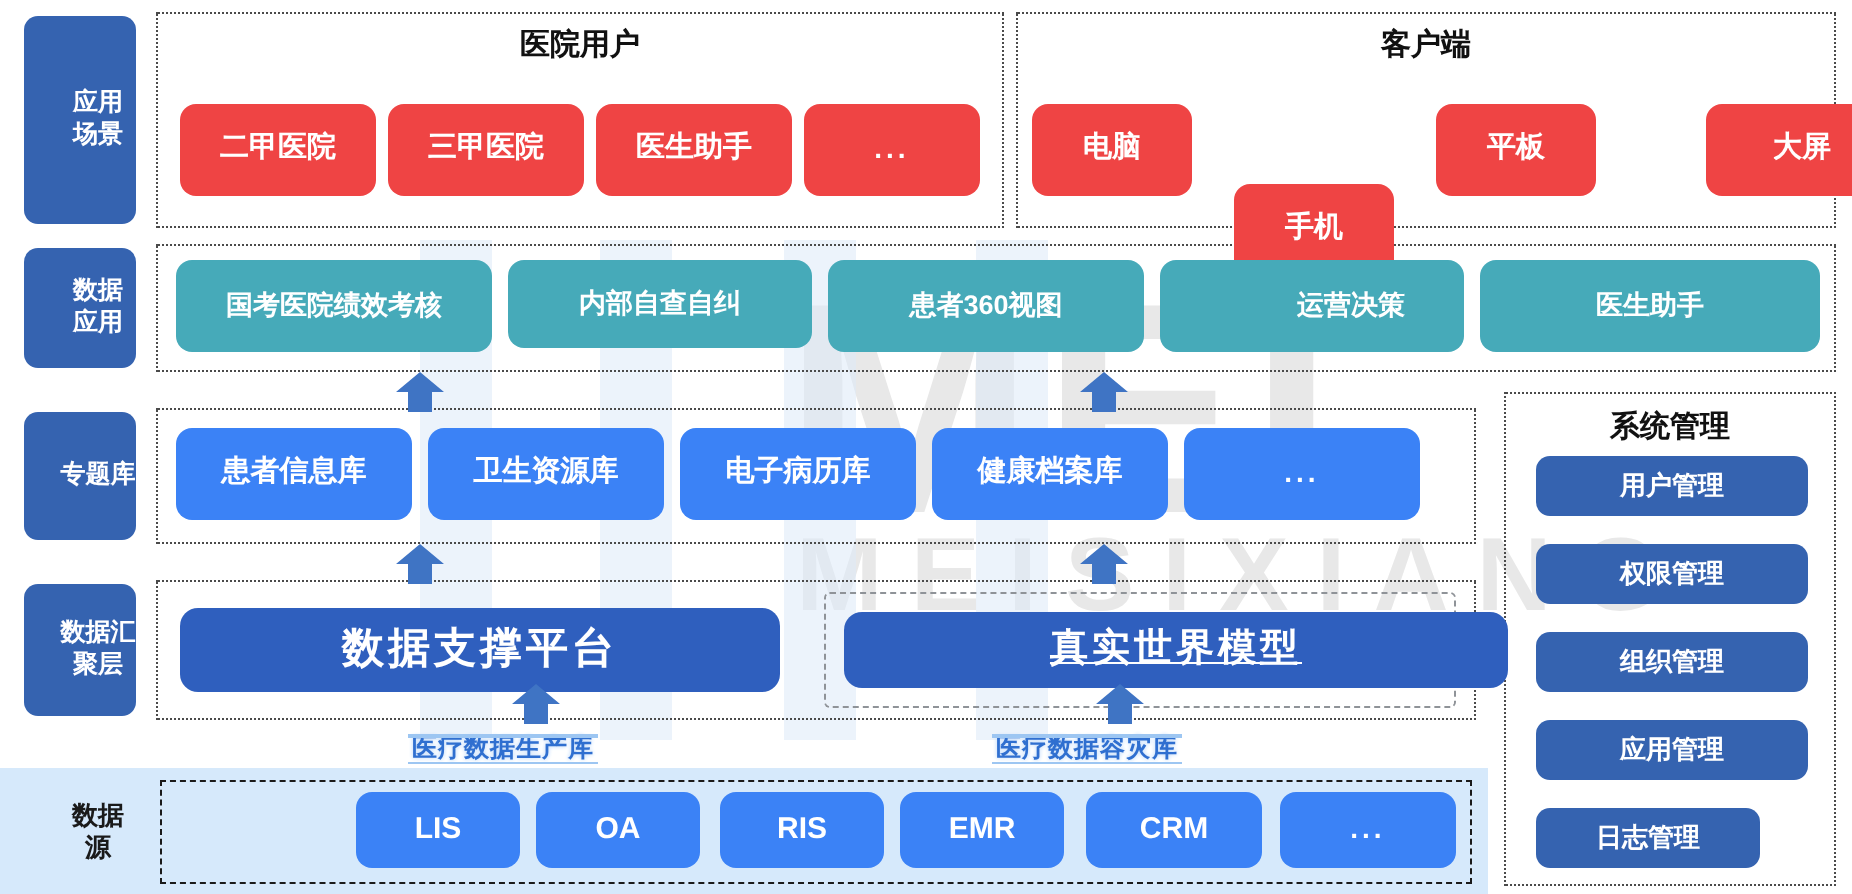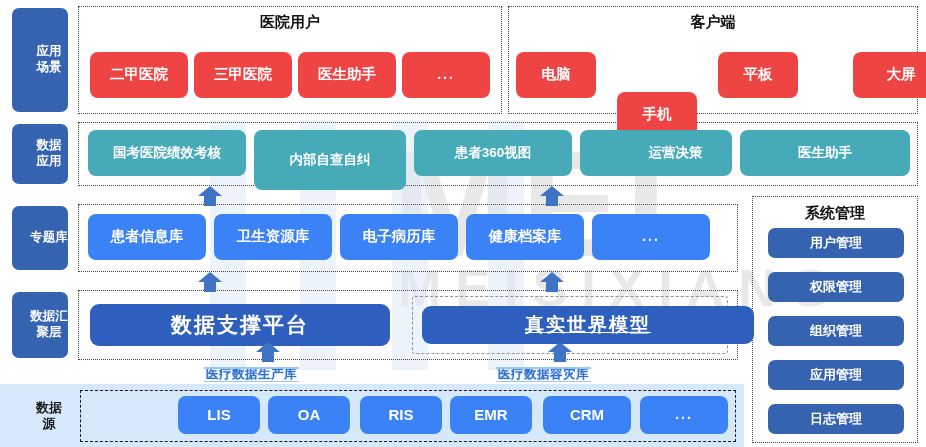--- a/index.html
+++ b/index.html
@@ -156,21 +156,21 @@
   <div class="node blue" style="left:516px; top:52px; width:80px; height:46px;">电脑</div>
   <div class="node blue" style="left:617px; top:52px; width:80px; height:46px;margin-top:40px;">手机</div>
   <div class="node blue" style="left:718px; top:52px; width:80px; height:46px;">平板</div>
   <div class="node blue" style="left:853px; top:52px; width:96px; height:46px;">大屏</div>
 
   <div class="rail" style="top:124px; height:60px; white-space:pre-line;">数据
 应用</div>
 
   <div class="grp" style="left:78px; top:122px; width:840px; height:64px;"></div>
   <div class="node teal" style="left:88px; top:130px; width:158px; height:46px;">国考医院绩效考核</div>
-  <div class="node teal" style="left:254px; top:130px; width:152px; height:60px;">内部自查自纠</div>
+  <div class="node teal" style="left:254px; top:130px; width:152px; height:44px;">内部自查自纠</div>
   <div class="node teal" style="left:414px; top:130px; width:158px; height:46px;">患者360视图</div>
   <div class="node teal" style="left:580px; top:130px; width:152px; height:46px;padding-left:39px;">运营决策</div>
   <div class="node teal" style="left:740px; top:130px; width:170px; height:46px;">医生助手</div>
 
   <div class="arrow" style="left:198px; top:186px;">
     <svg width="24" height="20" viewBox="0 0 24 20">
         <polygon points="12,0 24,10 18,10 18,20 6,20 6,10 0,10" fill="#3f74c4"></polygon>
       </svg>
   </div>
   <div class="arrow" style="left:540px; top:186px;">
@@ -232,15 +232,15 @@
   <div class="node blue2" style="left:450px; top:396px; width:82px; height:38px; font-size:15px;">EMR</div>
   <div class="node blue2" style="left:543px; top:396px; width:88px; height:38px; font-size:15px;">CRM</div>
   <div class="node blue2 ell" style="left:640px; top:396px; width:88px; height:38px;">...</div>
 
   <div class="grp" style="left:752px; top:196px; width:166px; height:247px;"></div>
   <div style="position:absolute; z-index:3; left:752px; top:204px; width:166px; text-align:center; font-size:15px; font-weight:700; color:#111;">系统管理</div>
   <div class="node sysitem" style="left:768px; top:228px; width:136px; height:30px;">用户管理</div>
   <div class="node sysitem" style="left:768px; top:272px; width:136px; height:30px;">权限管理</div>
   <div class="node sysitem" style="left:768px; top:316px; width:136px; height:30px;">组织管理</div>
   <div class="node sysitem" style="left:768px; top:360px; width:136px; height:30px;">应用管理</div>
-  <div class="node sysitem" style="left:768px; top:404px; width:136px; height:30px;">日志管理</div>
+  <div class="node sysitem" style="left:768px; top:404px; width:112px; height:30px;">日志管理</div>
 
 </div>
 
 </body></html>

